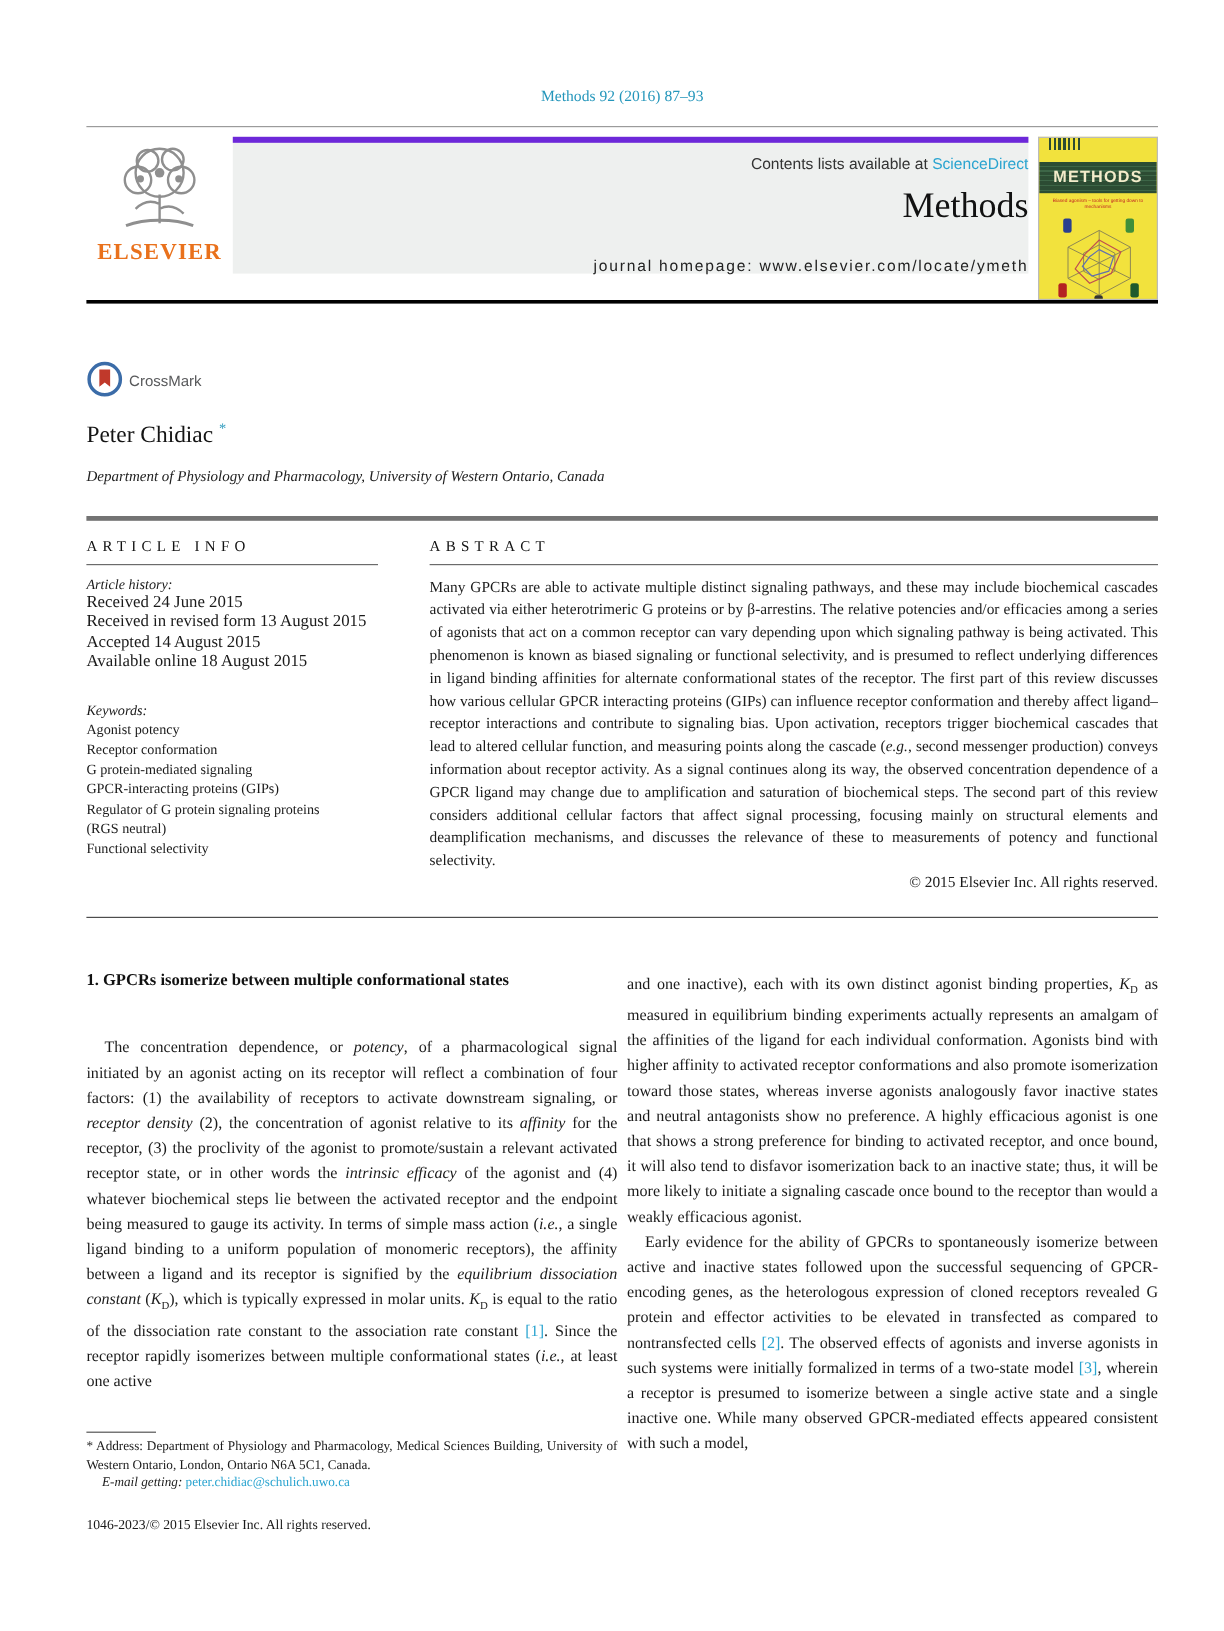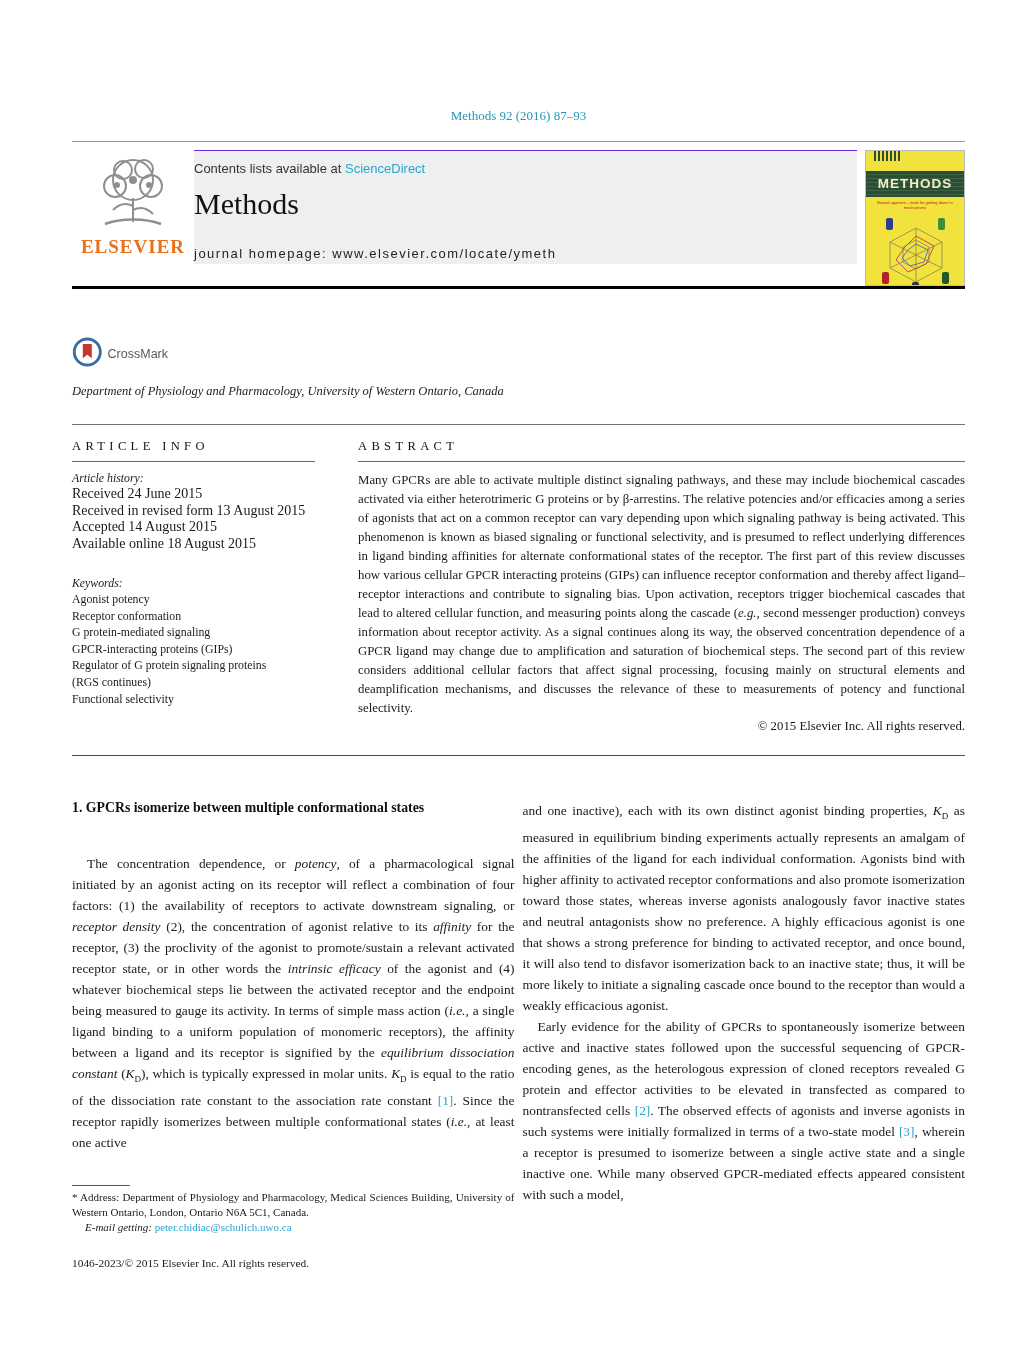--- a/index.html
+++ b/index.html
@@ -4,50 +4,50 @@
 <style>
   * { margin:0; padding:0; box-sizing:border-box; }
   html,body { background:#ffffff; }
   body {
     width:1020px; height:1359px; overflow:hidden; position:relative;
     font-family:"Liberation Serif", serif; color:#1a1a1a;
   }
   .page { padding:0 55px 0 72px; }
 
   
-  .jref { margin-top:108px; text-align:center; font-size:13px; color:#2496bb; }
+  .jref { margin-top:72px; text-align:center; font-size:13px; color:#2496bb; }
   .toprule { border-top:1px solid #9b9b9b; margin-top:17px; }
 
   
   .header-row { display:flex; margin-top:8px; align-items:flex-start; }
   .logo-cell { width:122px; padding-top:2px; }
   .logo-cell svg { display:block; margin:0 auto; }
   .elsevier-word { font-size:19px; font-weight:bold; color:#e9711c; letter-spacing:1px; text-align:center; margin-top:-4px; font-family:"Liberation Serif", serif; }
-  .banner { flex:1; background:#eef0ef; border-top:1px solid #6d28d9; height:114px; text-align:left; padding-top:10px; margin-right:8px; }
+  .banner { flex:1; background:#eef0ef; border-top:5px solid #6d28d9; height:114px; text-align:right; padding-top:10px; margin-right:8px; }
   .contents-line { font-family:"Liberation Sans", sans-serif; font-size:13px; color:#333; }
   .contents-line .sd { color:#2aa4d0; }
   .banner-title { font-size:30px; margin-top:11px; color:#111; }
   .homepage { font-family:"Liberation Sans", sans-serif; font-size:13px; letter-spacing:1.5px; margin-top:25px; color:#222; }
   .cover { width:100px; height:136px; background:#f2e23d; border:1px solid #bbb; position:relative; overflow:hidden; }
   .cover-band { height:26px; margin-top:10px; background:repeating-linear-gradient(#2c4c33 0 3px, #3d6647 3px 4px); color:#f3ecca; font-family:"Liberation Sans", sans-serif; font-weight:bold; font-size:13.5px; letter-spacing:1px; text-align:center; line-height:26px; }
   .cover-top { height:10px; background:repeating-linear-gradient(90deg, #2c4c33 0 2px, #f2e23d 2px 4px); width:26px; margin-left:8px; }
   .cover-sub { color:#c02222; font-size:4px; text-align:center; margin-top:3px; font-family:"Liberation Sans", sans-serif; }
   .thickrule { border-top:3px solid #000; margin-top:0px; }
 
   
   .title-row { display:flex; margin-top:42px; }
   .art-title { flex:1; font-size:26.5px; line-height:33px; color:#101010; padding-right:30px; }
   .crossmark { width:96px; display:flex; align-items:flex-start; gap:5px; padding-top:4px; }
   .crossmark-label { font-family:"Liberation Sans", sans-serif; font-size:12.5px; color:#58595b; margin-top:12px; }
   .author { font-size:19.5px; margin-top:17px; color:#141414; }
   .author sup { color:#2496bb; font-size:12px; }
   .affiliation { font-style:italic; font-size:12.5px; margin-top:15px; color:#222; }
 
   
-  .ia-block { margin-top:25px; border-top:1px solid #737373; }
+  .ia-block { margin-top:25px; border-top:4px solid #737373; }
   .ia-cols { display:flex; }
   .ia-left { width:243px; }
   .ia-gap { width:43px; }
   .ia-right { flex:1; }
   .ia-header { font-size:12.5px; letter-spacing:0.32em; padding:14px 0 7px 0; color:#111; }
   .ia-underline { border-top:1px solid #6b6b6b; }
   .info-label { font-style:italic; font-size:11.8px; margin-top:9px; }
   .info-list { font-size:14px; line-height:16.5px; }
   .kw-list { font-size:11.8px; line-height:16.6px; }
   .abstract-text { font-size:12.8px; line-height:19px; text-align:justify; margin-top:9px; }
@@ -136,20 +136,21 @@
   <div class="title-row">
     <div class="crossmark">
       <svg width="34" height="34" viewBox="0 0 34 34">
         <circle cx="17" cy="17" r="14.5" fill="none" stroke="#3b6ca8" stroke-width="3.2"></circle>
         <polygon points="12,8 22,8 22,24 17,20 12,24" fill="#c0392b"></polygon>
       </svg>
       <span class="crossmark-label">CrossMark</span>
     </div>
   </div>
 
+  <div class="author"><span>Peter Chidiac</span> <sup>*</sup></div>
   <div class="affiliation">Department of Physiology and Pharmacology, University of Western Ontario, Canada</div>
 
   <div class="ia-block">
     <div class="ia-cols">
       <div class="ia-left">
         <div class="ia-header" style="letter-spacing:0.35em;">ARTICLE INFO</div>
         <div class="ia-underline"></div>
         <div class="info-label">Article history:</div>
         <div class="info-list">
             <div>Received 24 June 2015</div>
@@ -157,21 +158,21 @@
             <div>Accepted 14 August 2015</div>
             <div>Available online 18 August 2015</div>
           </div>
         <div class="info-label" style="margin-top:24px;">Keywords:</div>
         <div class="kw-list">
             <div>Agonist potency</div>
             <div>Receptor conformation</div>
             <div>G protein-mediated signaling</div>
             <div>GPCR-interacting proteins (GIPs)</div>
             <div>Regulator of G protein signaling proteins</div>
-            <div>(RGS continues)</div>
+            <div>(RGS neutral)</div>
             <div>Functional selectivity</div>
           </div>
       </div>
       <div class="ia-gap"></div>
       <div class="ia-right">
         <div class="ia-header" style="letter-spacing:0.35em;">ABSTRACT</div>
         <div class="ia-underline"></div>
         <div class="abstract-text">Many GPCRs are able to activate multiple distinct signaling pathways, and these may include biochemical cascades activated via either heterotrimeric G proteins or by β-arrestins. The relative potencies and/or efficacies among a series of agonists that act on a common receptor can vary depending upon which signaling pathway is being activated. This phenomenon is known as biased signaling or functional selectivity, and is presumed to reflect underlying differences in ligand binding affinities for alternate conformational states of the receptor. The first part of this review discusses how various cellular GPCR interacting proteins (GIPs) can influence receptor conformation and thereby affect ligand–receptor interactions and contribute to signaling bias. Upon activation, receptors trigger biochemical cascades that lead to altered cellular function, and measuring points along the cascade (<i>e.g.</i>, second messenger production) conveys information about receptor activity. As a signal continues along its way, the observed concentration dependence of a GPCR ligand may change due to amplification and saturation of biochemical steps. The second part of this review considers additional cellular factors that affect signal processing, focusing mainly on structural elements and deamplification mechanisms, and discusses the relevance of these to measurements of potency and functional selectivity.</div>
         <div class="abstract-copy">© 2015 Elsevier Inc. All rights reserved.</div>
       </div>

